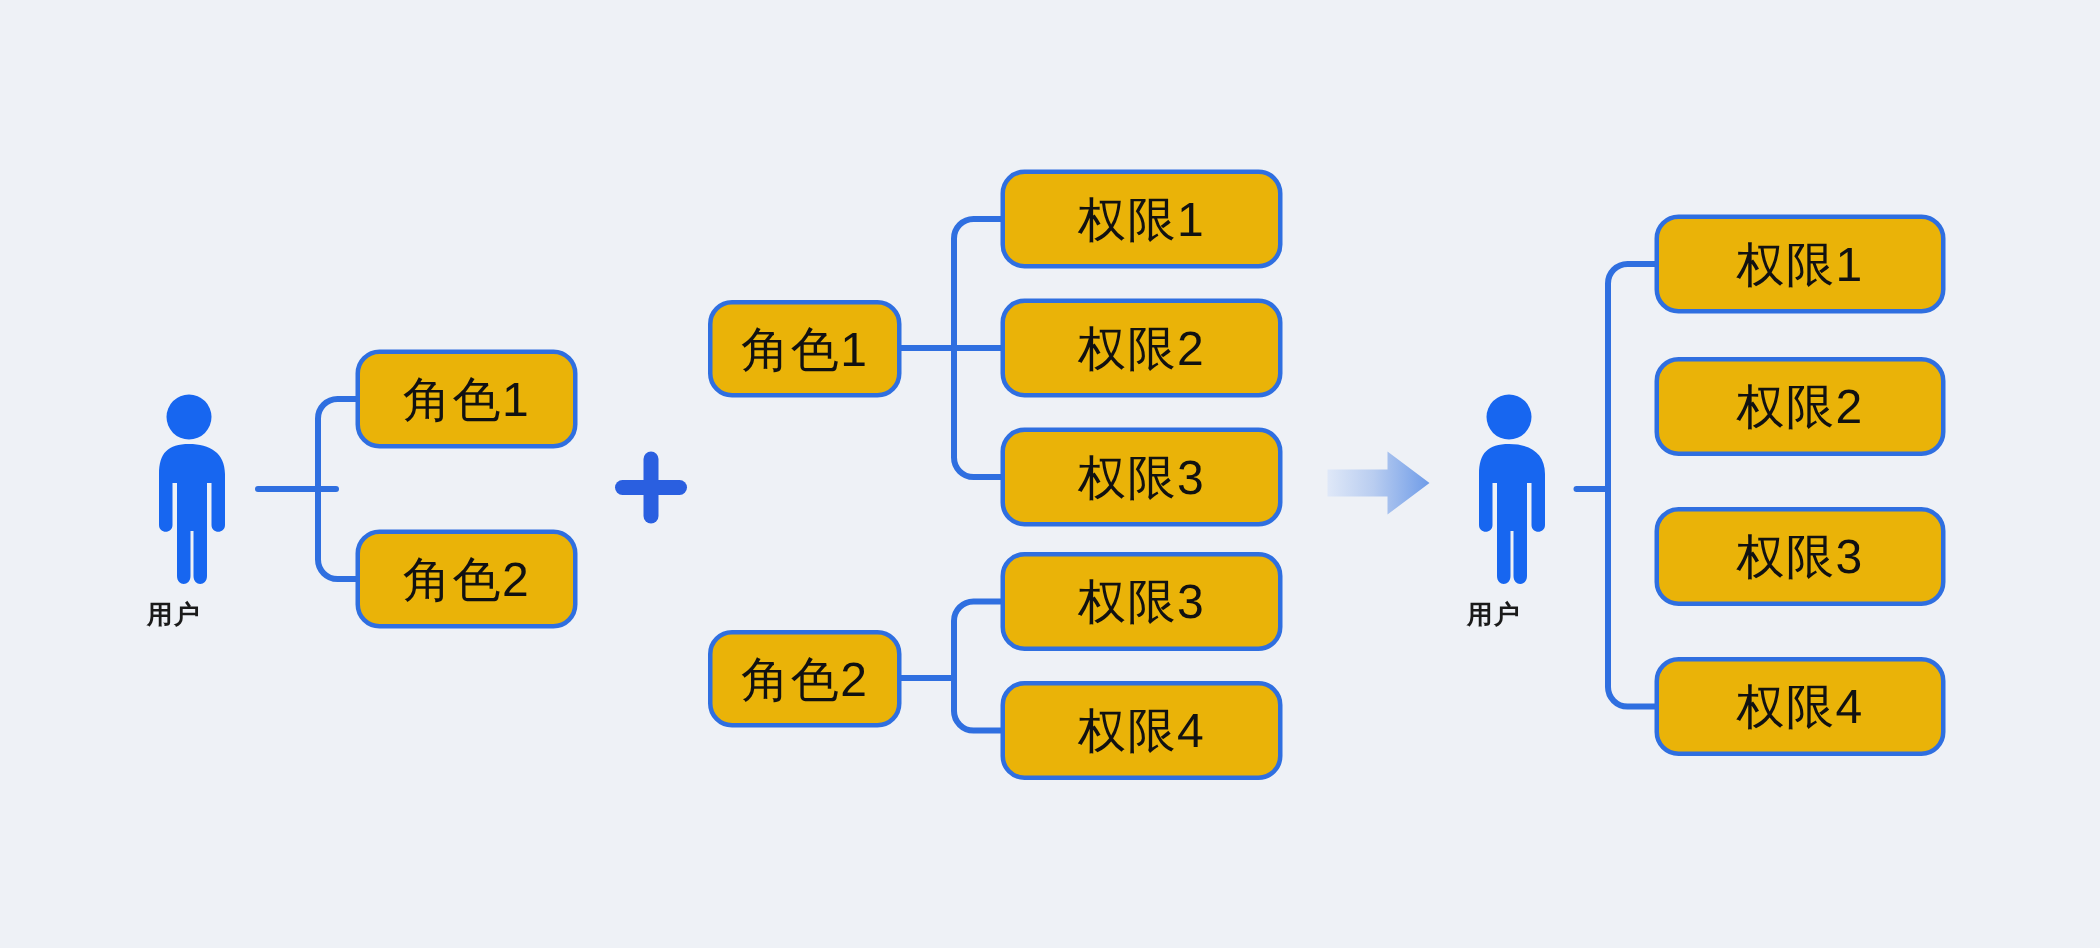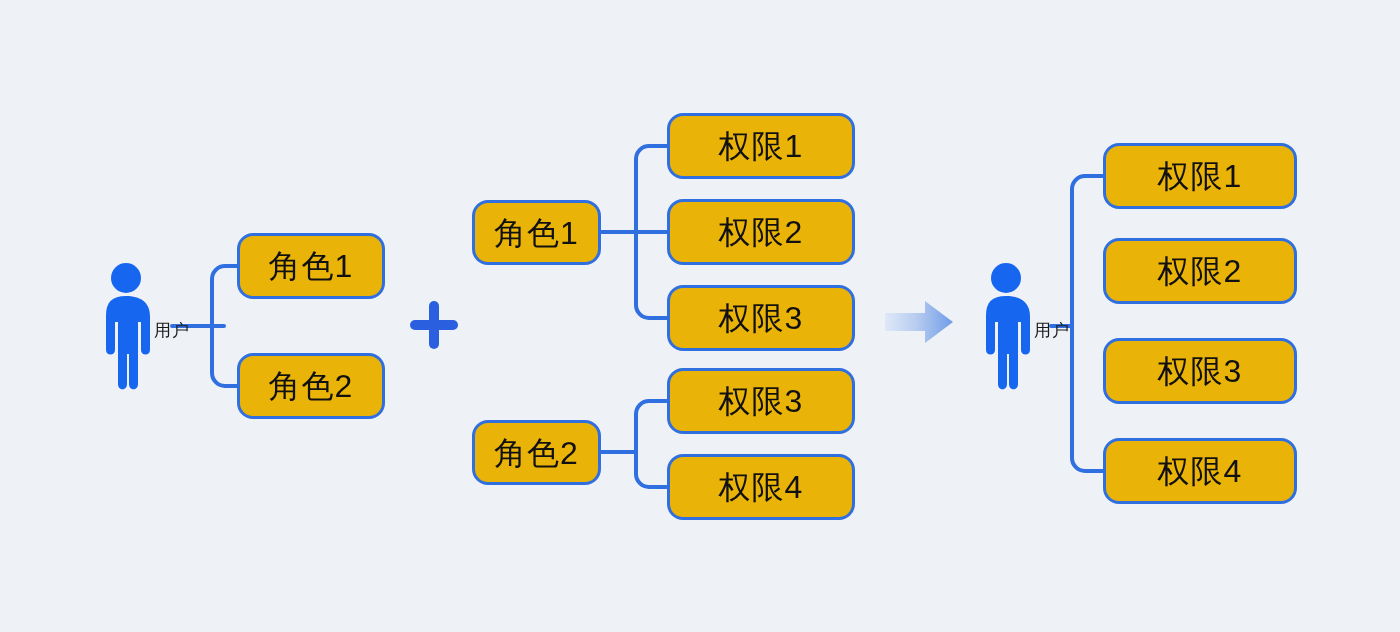--- a/index.html
+++ b/index.html
@@ -38,22 +38,22 @@
     justify-content: center;
     color: #111111;
     font-size: 32px;
     letter-spacing: 1px;
     line-height: 1;
     font-family: "Liberation Sans", "DejaVu Sans", sans-serif;
   }
   .actor {
     position: absolute;
     display: flex;
-    flex-direction: row;
-    align-items: center;
+    flex-direction: column;
+    font-weight: bold;
   }
   .actor-label {
     margin-top: 6px;
     font-size: 17px;
     color: #1a1a1a;
     letter-spacing: 1px;
   }
   .plus-mark {
     position: absolute;
   }

